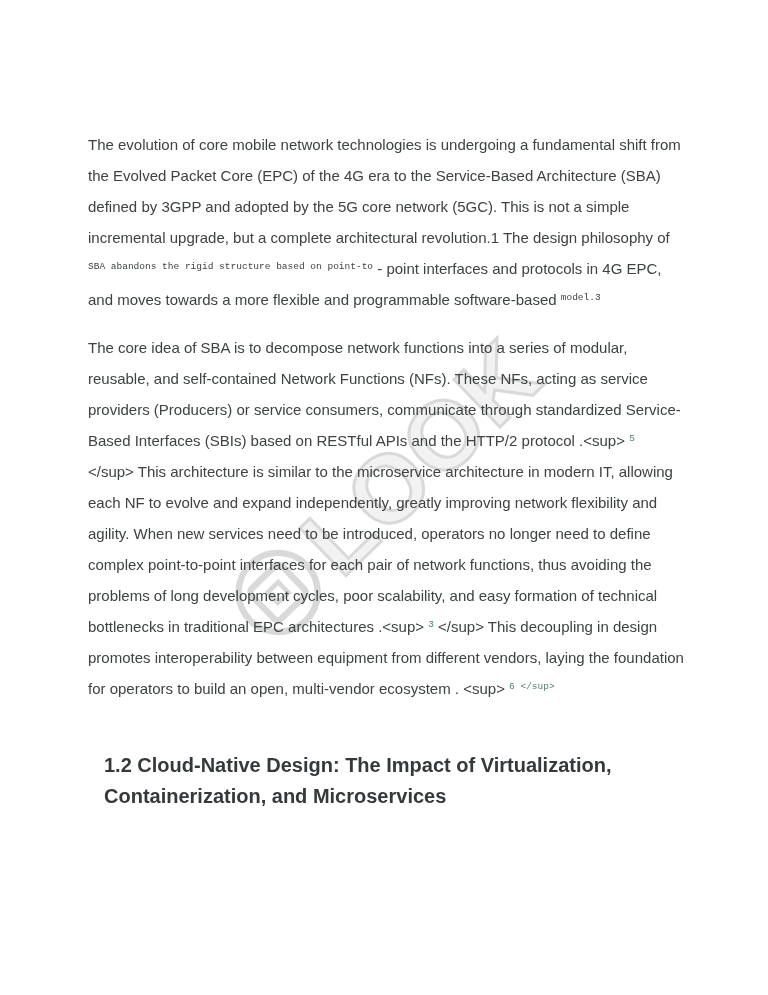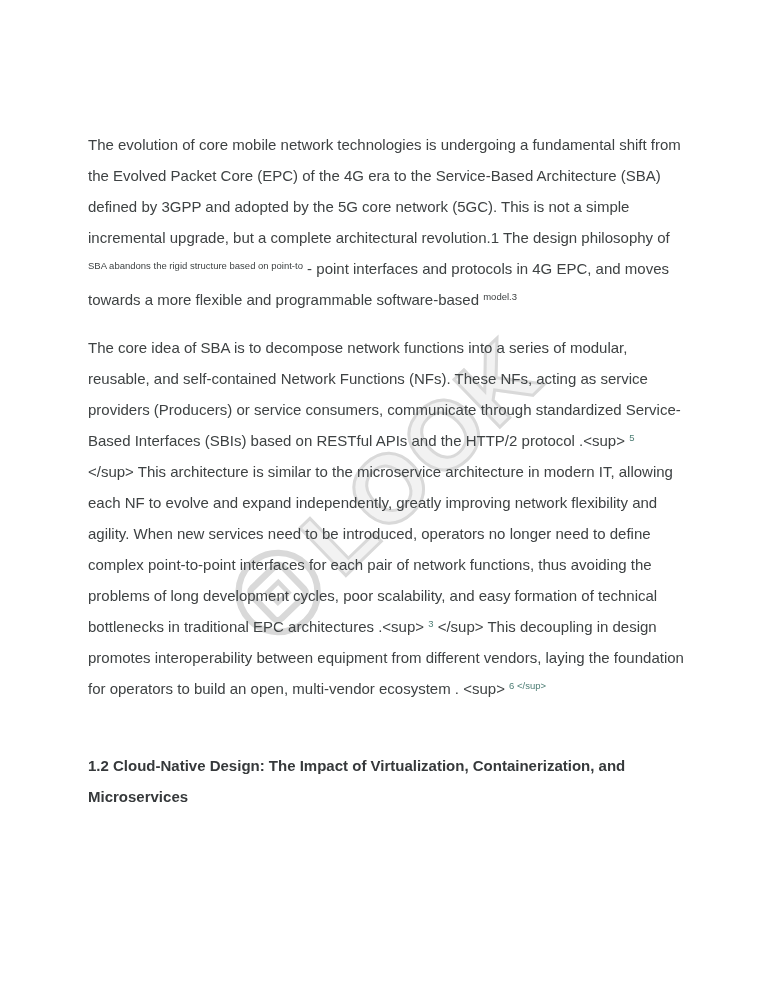--- a/index.html
+++ b/index.html
@@ -49,27 +49,28 @@
   }
   .content p.para {
     margin: 0 0 17px 0;
   }
   .content sup {
     font-size: 9.5px;
     line-height: 0;
     position: relative;
     top: -5px;
     vertical-align: baseline;
+    font-family: Liberation Mono, monospace;
   }
   .content sup.accent {
     color: var(--accent, #4d7d74);
   }
   .section-heading {
-    margin: 46px 0 0 0;
-    font-size: 15px;
+    margin: 46px 0 0 16px;
+    font-size: 20px;
     font-weight: bold;
     line-height: 31px;
     color: #36393b;
   }
 </style>
 </head>
 <body>
 
 <div class="page" style="--page-bg: #ffffff; --text-color: #3e4243; --accent: #4d7d74; --wm-color: #d9d9d9;">
 

